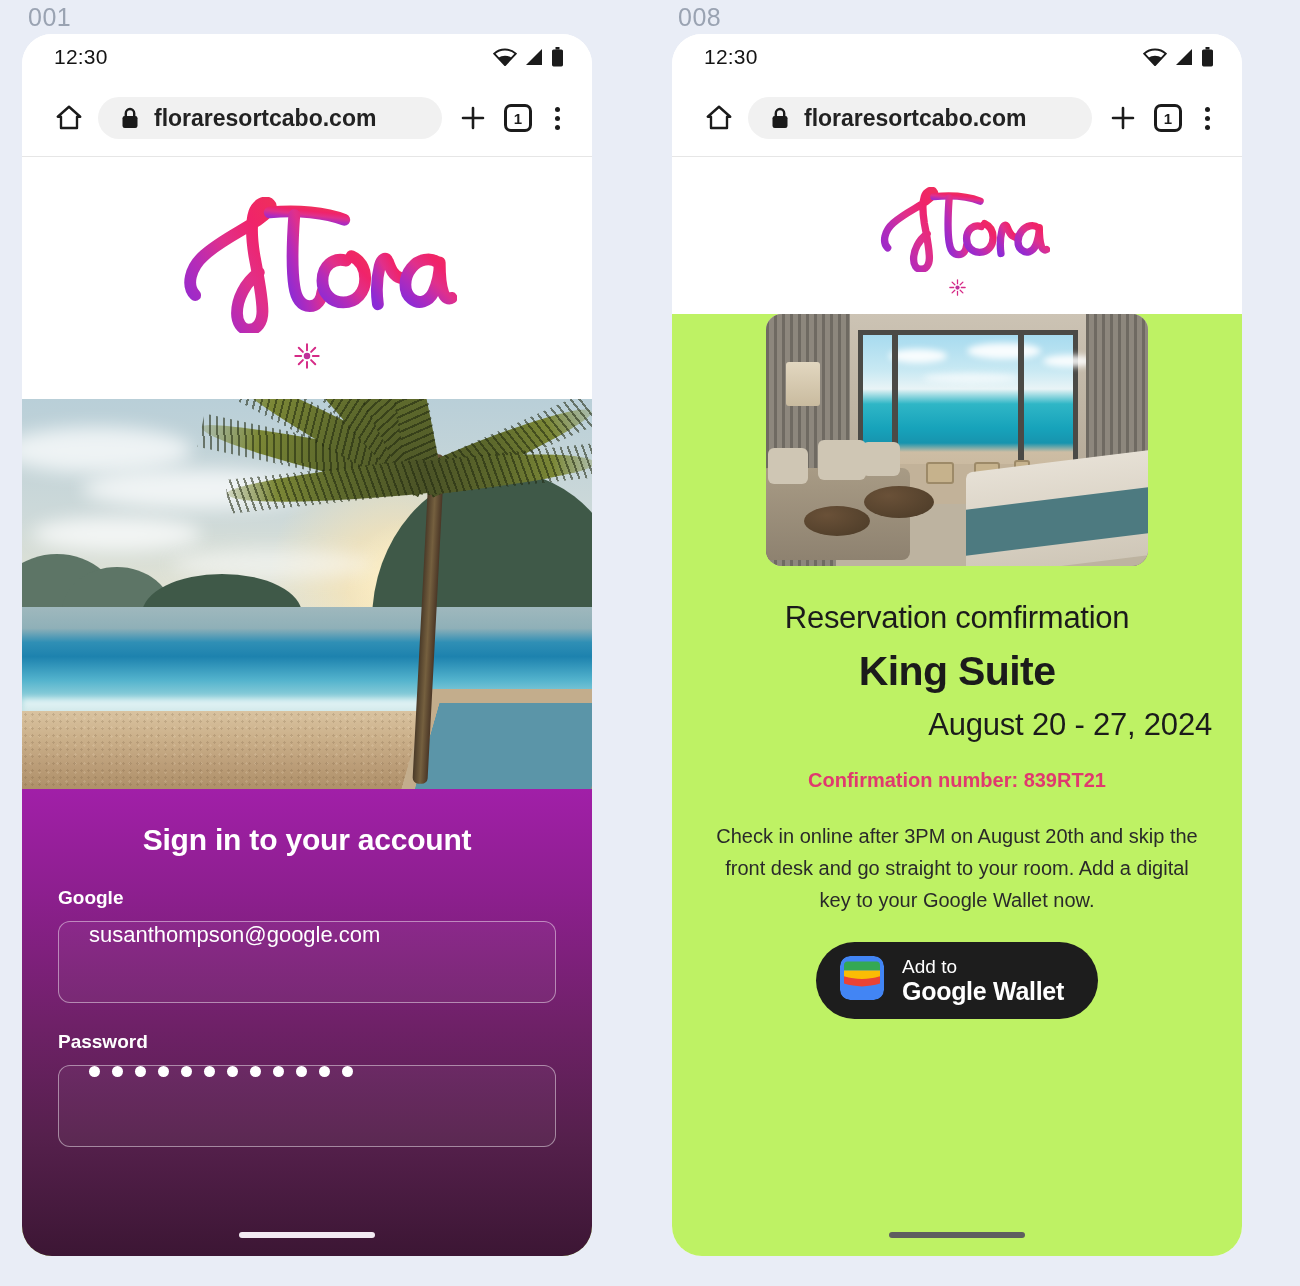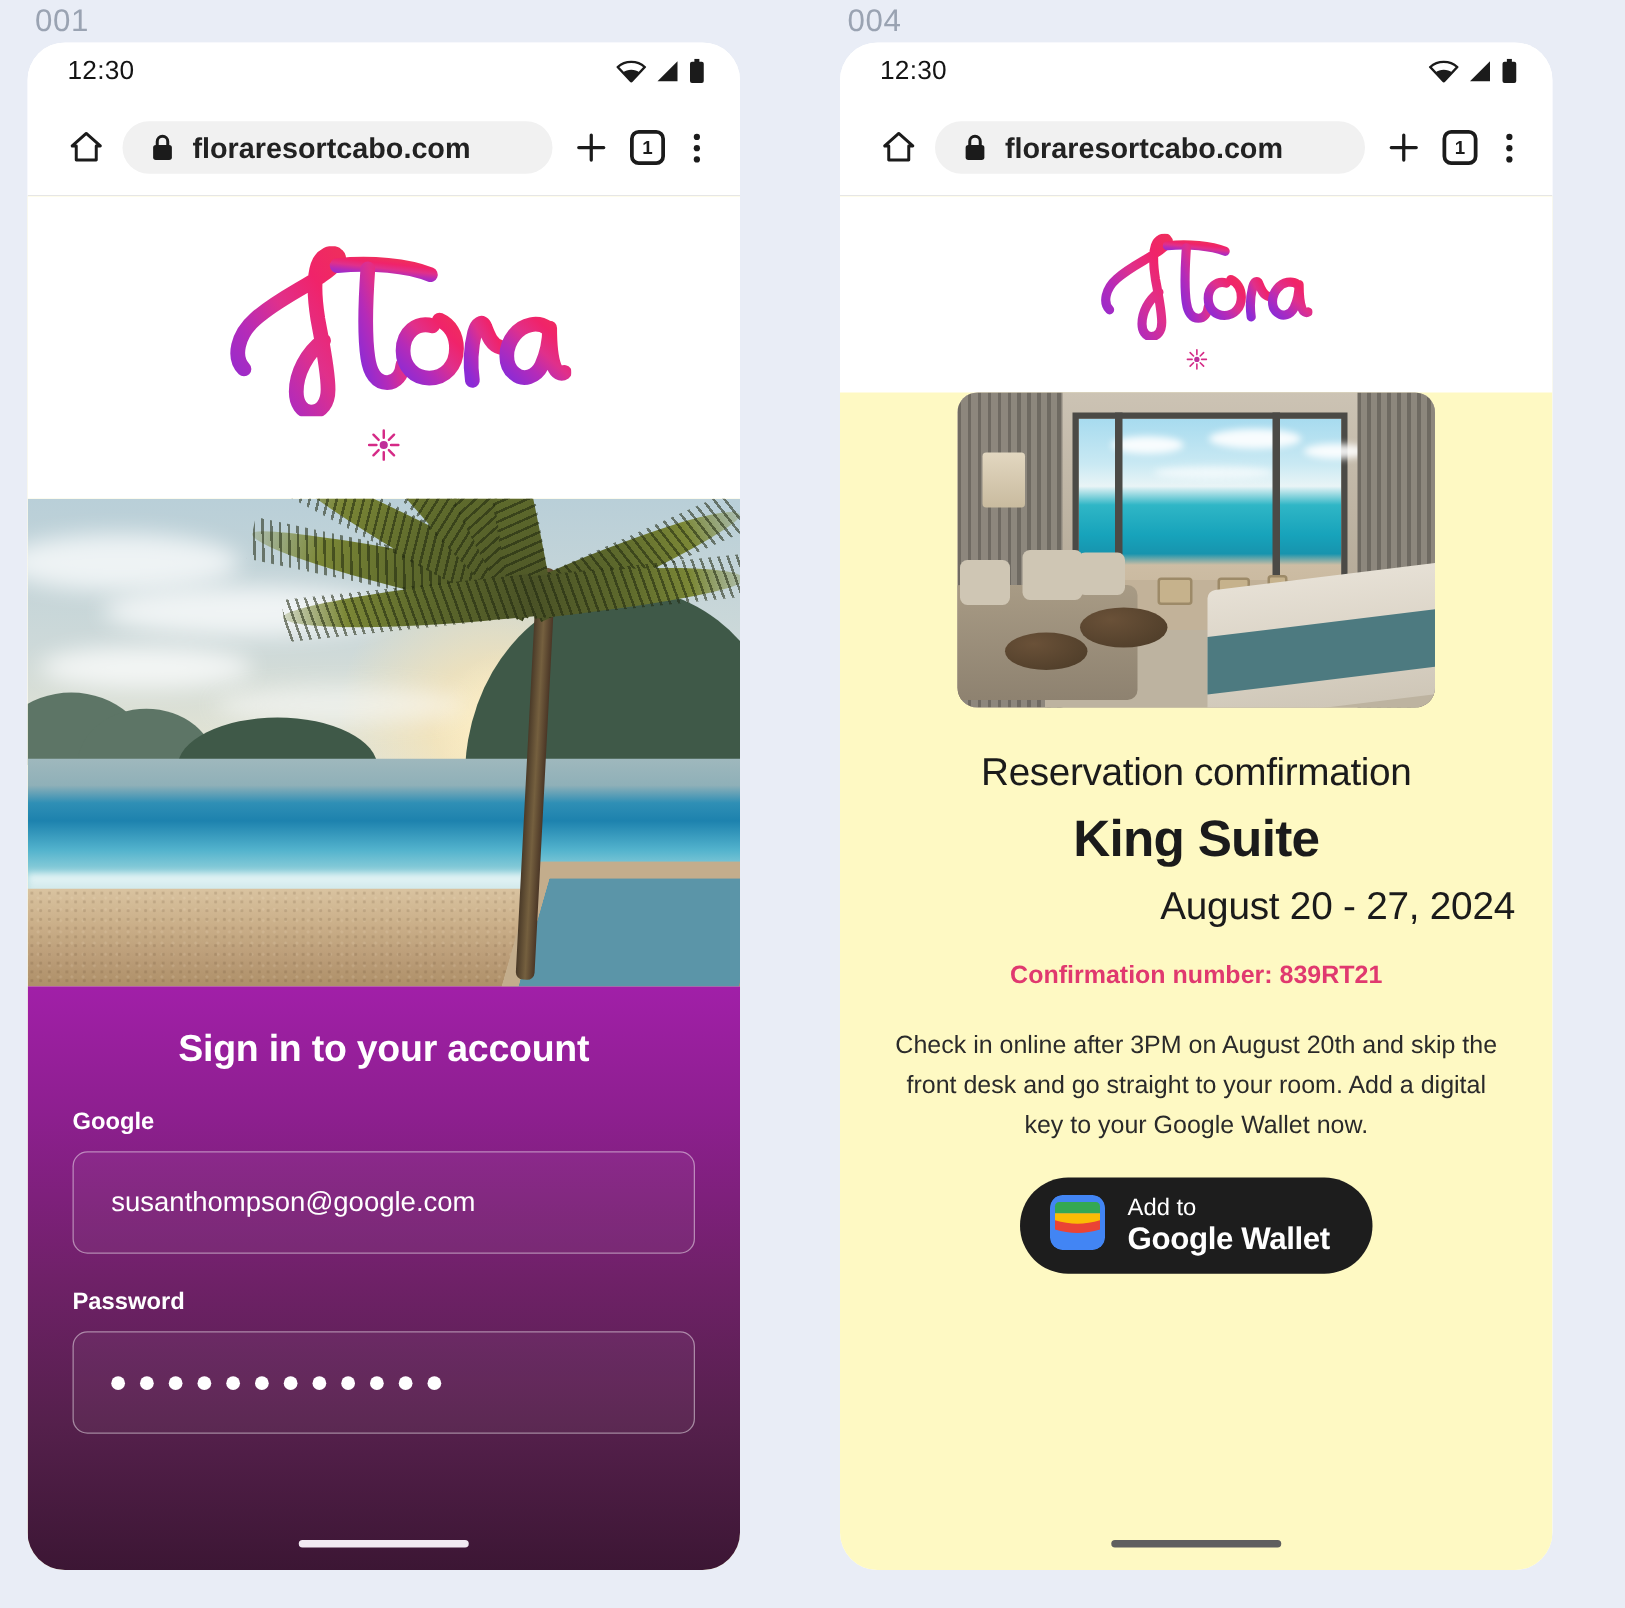--- a/index.html
+++ b/index.html
@@ -82,21 +82,21 @@
     border: 3px solid #1b1b1b;
     border-radius: 7px;
     font-size: 15px; font-weight: 700; color: #1b1b1b;
     display: flex; align-items: center; justify-content: center;
   }
   .dots3 { width: 22px; height: 30px; display: flex; flex-direction: column;
            align-items: center; justify-content: center; gap: 4px; }
   .dots3 i { width: 5px; height: 5px; background: #1b1b1b; border-radius: 50%; display: block; }
 
   
-  .viewport { position: relative; height: calc(1222px - 46px - 77px); overflow: hidden; background:#fef9c3; }
+  .viewport { position: relative; height: calc(1222px - 46px - 77px); overflow: hidden; background:#bef264; }
 
   
   .logo-wrap { background: #fff; text-align: center; }
   .logo-wrap.p1 { padding: 40px 0 30px; }
   .logo-wrap.p2 { padding: 30px 0 18px; }
 
   
   .hero { position: relative; width: 100%; overflow: hidden; }
   .hero.beach { height: 390px; }
 
@@ -184,21 +184,21 @@
   }
   .signin h1 {
     font-size: 30px; font-weight: 700; text-align: center;
     letter-spacing: -.2px; margin-bottom: 30px;
   }
   .field-label { font-size: 19px; font-weight: 700; margin-bottom: 12px; }
   .field {
     height: 82px;
     border: 1px solid rgba(255,255,255,.45);
     border-radius: 12px;
-    display: flex; align-items: center;
+    display: flex; align-items: flex-start;
     padding: 0 30px;
     margin-bottom: 28px;
     background: rgba(255,255,255,.045);
   }
   .field .value { font-size: 22px; color: #fff; }
   .pw-dots { display:flex; gap: 12px; align-items:center; }
   .pw-dots i { width: 11px; height: 11px; background:#fff; border-radius:50%; display:block; }
 
   
   .confirm { padding: 34px 30px 0; text-align: center; color: #1b1b1b; }
@@ -374,21 +374,21 @@
             </span>
           </div>
         </div>
       </div>
 
       <div class="home-ind light"></div>
     </div>
   </div>
 
   <div class="frame-col">
-    <div class="frame-label">004</div>
+    <div class="frame-label">008</div>
 
     <div class="phone">
 
       <div class="statusbar">
         <span class="status-time">12:30</span>
         <span class="status-icons">
           <svg width="24" height="18" viewBox="0 0 24 18">
             <path d="M12 17.2 1.2 5.6C4 3 7.9 1.5 12 1.5S20 3 22.8 5.6z" fill="none" stroke="#1b1b1b" stroke-width="1.9"></path>
             <path d="M12 17.2 5.3 9.9C7.2 8.5 9.5 7.7 12 7.7s4.8.8 6.7 2.2z" fill="#1b1b1b"></path>
           </svg>

